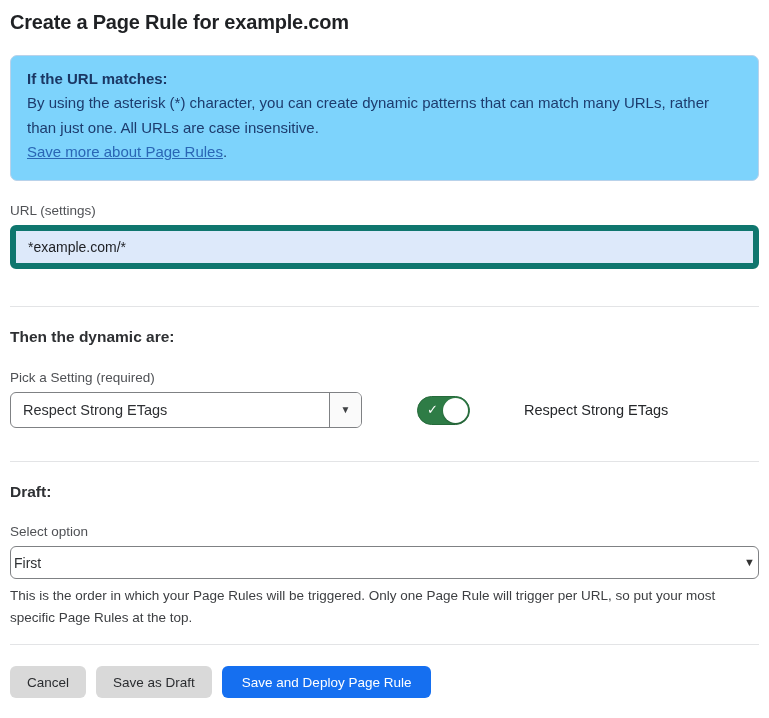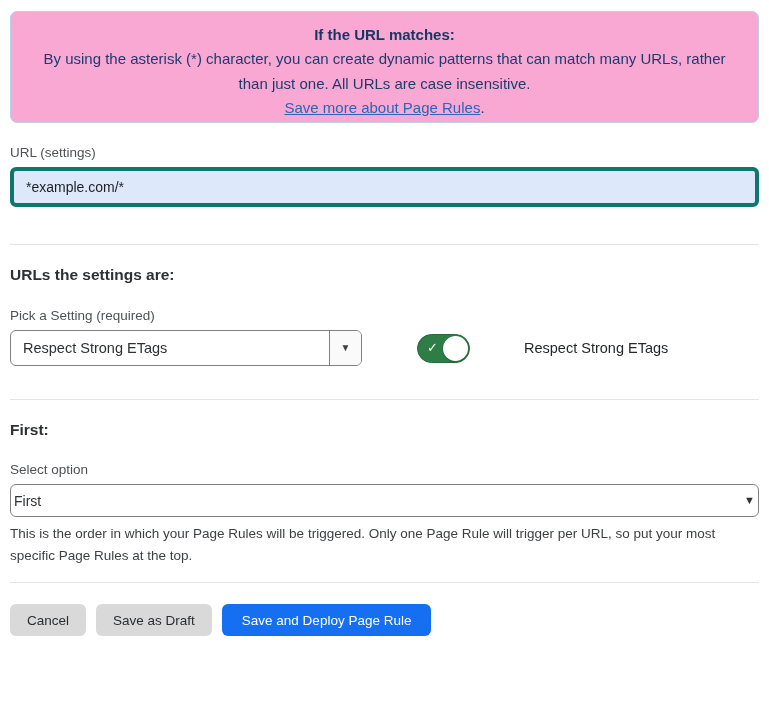--- a/index.html
+++ b/index.html
@@ -16,29 +16,28 @@
   h1.page-title {
     font-size: 20px;
     font-weight: 700;
     color: #1f2124;
     margin: 0 0 21px 0;
     letter-spacing: -0.2px;
   }
 
   
   .info-box {
-    background: #f9a8d4;
+    background: #7dd3fc;
     border: 1px solid #b9d2ea;
     border-radius: 7px;
-    padding: 11px 16px 2px 16px;
+    padding: 11px 16px 16px 16px;
     margin-bottom: 22px;
     color: #1d3c6e;
     font-size: 15px;
     line-height: 1.62;
-    text-align: center;
   }
   .info-box .info-heading {
     font-weight: 700;
     font-size: 15px;
     margin: 0;
     color: #1a3764;
   }
   .info-box p.info-body { margin: 0; }
   .info-box .info-link {
     color: #2a66b5;
@@ -50,21 +49,21 @@
   .field-label {
     font-size: 13.5px;
     color: #4f5155;
     margin-bottom: 7px;
   }
 
   .url-input {
     width: 100%;
     height: 33px;
     background: #dde9fa;
-    border: 4px solid #0f766e;
+    border: 6px solid #0f766e;
     border-radius: 6px;
     padding: 16px 12px;
     font-size: 14px;
     color: #1d1f23;
     font-family: "Liberation Sans", "DejaVu Sans", sans-serif;
     outline: none;
     margin-bottom: 37px;
   }
 
   hr.divider {
@@ -202,54 +201,55 @@
     font-size: 13.5px;
     height: 32px;
     padding: 0 20px;
   }
 </style>
 </head>
 <body>
 
 <div class="page">
 
+  <h1 class="page-title">Create a Page Rule for example.com</h1>
 
   <div class="info-box">
     <div class="info-heading">If the URL matches:</div>
     <p class="info-body">By using the asterisk (*) character, you can create dynamic patterns that can match many URLs, rather than just one. All URLs are case insensitive.</p>
     <div><a class="info-link">Save more about Page Rules</a><span class="info-link-suffix">.</span></div>
   </div>
 
   <div class="field-label">URL (settings)</div>
   <input class="url-input" type="text" value="*example.com/*" style="">
 
   <hr class="divider">
 
-  <h2 class="section-heading">URLs the settings are:</h2>
+  <h2 class="section-heading">Then the dynamic are:</h2>
 
   <div class="field-label">Pick a Setting (required)</div>
 
   <div class="setting-row">
     <div class="select-box">
       <div class="select-value">Respect Strong ETags</div>
       <div class="select-arrow-seg">
         <span class="chevron">▼</span>
       </div>
     </div>
     <div class="toggle">
       <span class="toggle-check">✓</span>
       <span class="toggle-knob"></span>
     </div>
     <span class="toggle-label">Respect Strong ETags</span>
   </div>
 
 
   <hr class="divider">
 
-  <h2 class="section-heading order-heading">First:</h2>
+  <h2 class="section-heading order-heading">Draft:</h2>
 
   <div class="field-label">Select option</div>
 
   <div class="order-select">
     <span class="select-value">First</span>
     <span class="chevron">▼</span>
   </div>
 
   <p class="help-text">This is the order in which your Page Rules will be triggered. Only one Page Rule will trigger per URL, so put your most specific Page Rules at the top.</p>
 

